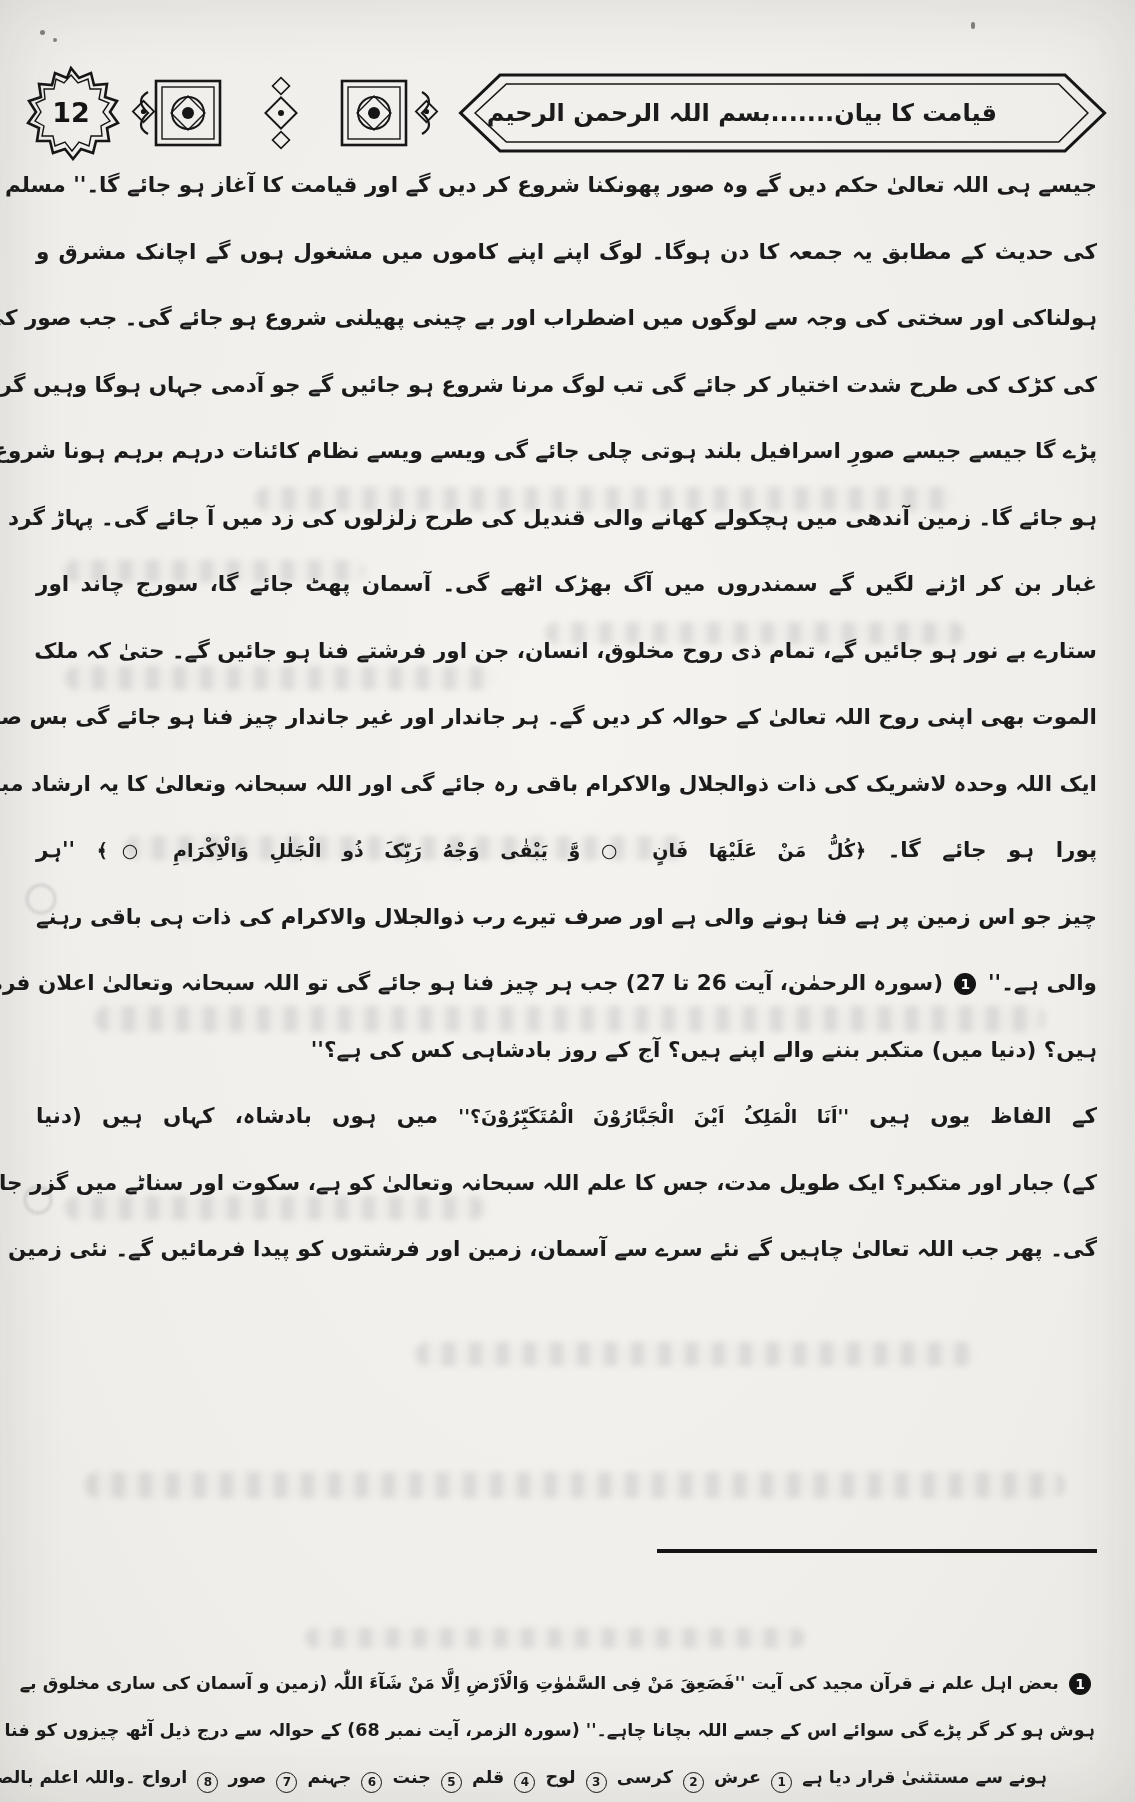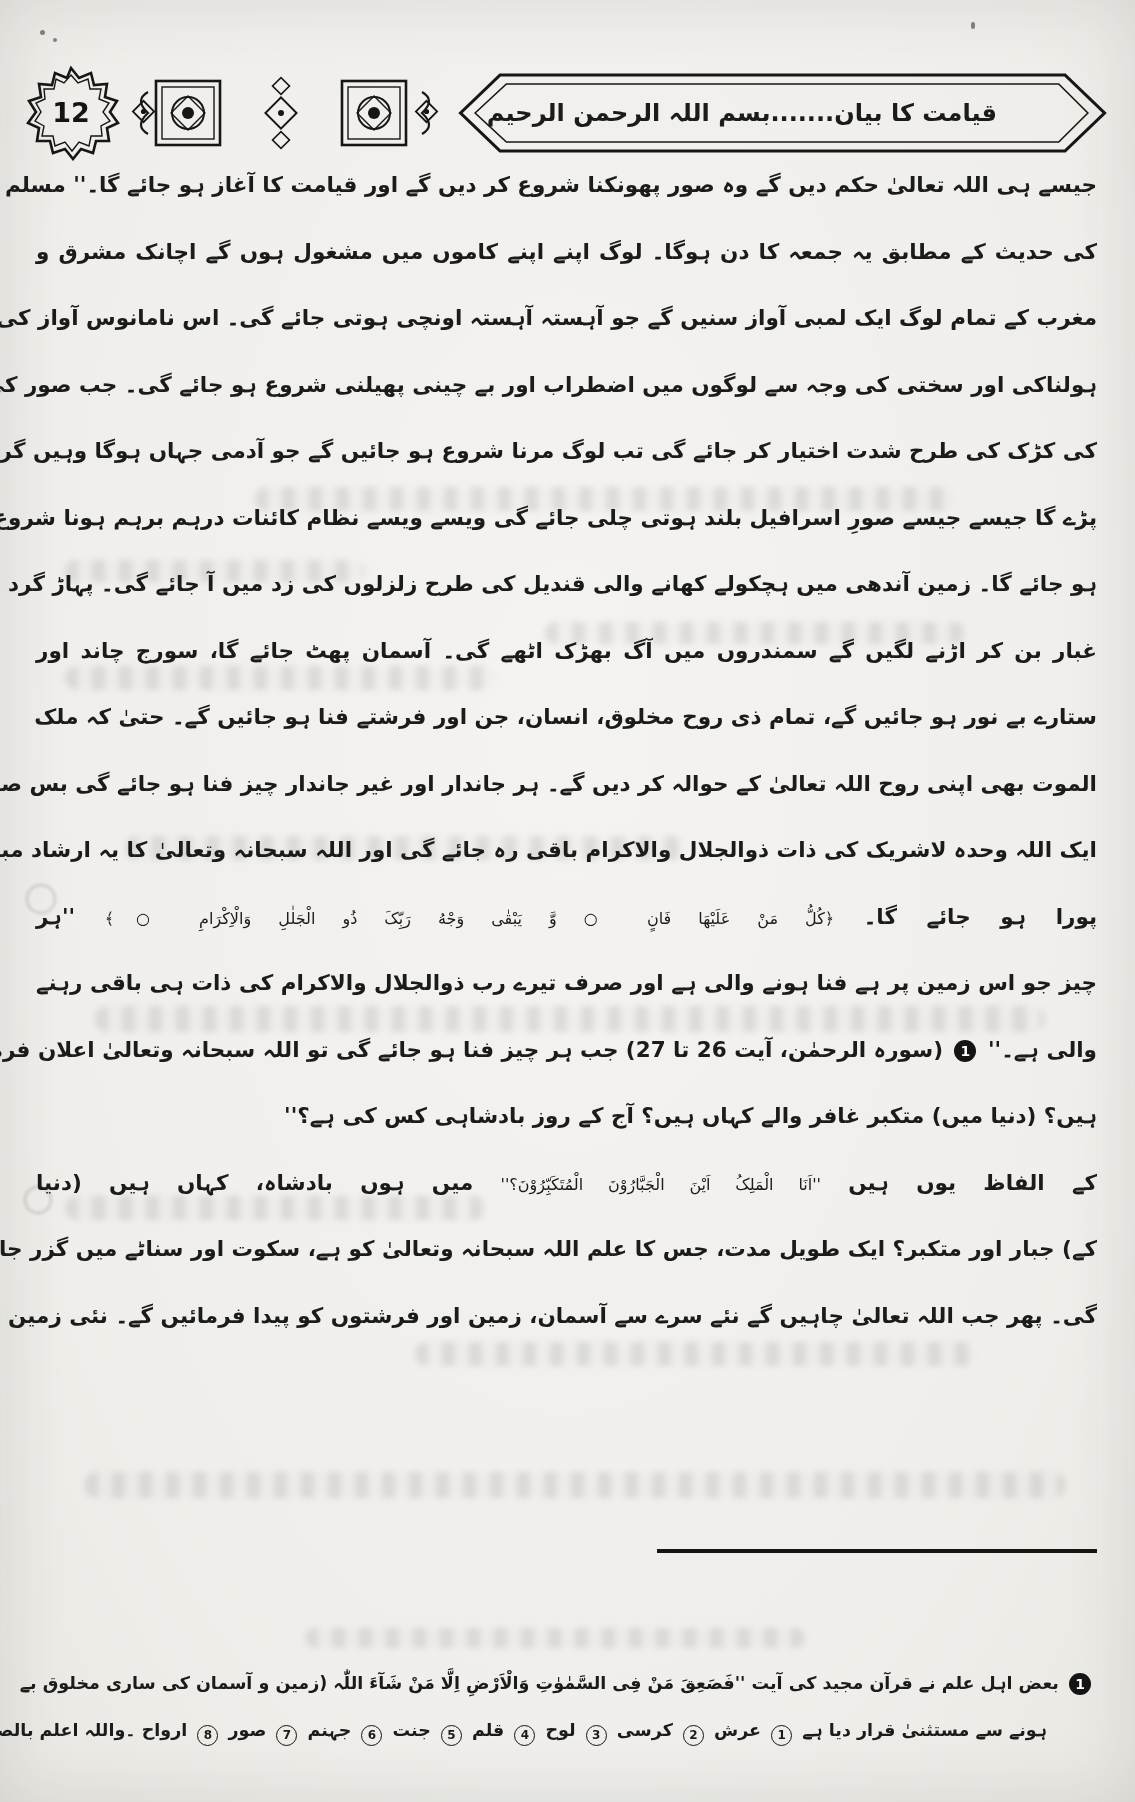--- a/index.html
+++ b/index.html
@@ -31,21 +31,21 @@
   
   .body-text{position:absolute;top:152px;right:38px;left:36px;}
   .ln{
     height:66.5px;line-height:66.5px;
     font-size:21.5px;font-weight:700;
     white-space:nowrap;
     text-align:justify;text-align-last:justify;
   }
   .ln.para-end{text-align-last:right;}
   .ln.indent{padding-right:34px;}
-  .qv{font-size:16px;font-weight:400;}
+  .qv{font-size:19px;font-weight:700;}
   .fnref{
     display:inline-block;width:22px;height:22px;line-height:22px;
     border-radius:50%;background:#141414;color:#fff;
     font-size:14px;font-weight:700;text-align:center;text-align-last:center;
     vertical-align:middle;margin:0 4px;
   }
   
   .fn-divider{
     position:absolute;top:1549px;right:38px;width:440px;height:0;
     border-top:4px solid #151515;
@@ -143,57 +143,57 @@
         <path d="M12,44 L50,6 H592 L630,44 L592,82 H50 Z" fill="none" stroke="#161616" stroke-width="3"></path>
         <path d="M26,44 L56,15 H586 L614,44 L586,73 H56 Z" fill="none" stroke="#161616" stroke-width="1.5"></path>
       </svg>
       <div class="banner-title">قیامت کا بیان.......بسم اللہ الرحمن الرحیم</div>
     </div>
   </div>
 
   <div class="body-text">
     <div class="ln">جیسے ہی اللہ تعالیٰ حکم دیں گے وہ صور پھونکنا شروع کر دیں گے اور قیامت کا آغاز ہو جائے گا۔'' مسلم شریف</div>
     <div class="ln">کی حدیث کے مطابق یہ جمعہ کا دن ہوگا۔ لوگ اپنے اپنے کاموں میں مشغول ہوں گے اچانک مشرق و</div>
-    <div class="ln">مغرب کے تمام لوگ ایک لمبی آواز سنیں گے جو آہستہ آہستہ اونچی ہوتی جائے گی۔ اس نامانوس آواز کی</div>
     <div class="ln">ہولناکی اور سختی کی وجہ سے لوگوں میں اضطراب اور بے چینی پھیلنی شروع ہو جائے گی۔ جب صور کی آواز بجلی</div>
     <div class="ln">کی کڑک کی طرح شدت اختیار کر جائے گی تب لوگ مرنا شروع ہو جائیں گے جو آدمی جہاں ہوگا وہیں گر</div>
     <div class="ln">پڑے گا جیسے جیسے صورِ اسرافیل بلند ہوتی چلی جائے گی ویسے ویسے نظام کائنات درہم برہم ہونا شروع</div>
     <div class="ln">ہو جائے گا۔ زمین آندھی میں ہچکولے کھانے والی قندیل کی طرح زلزلوں کی زد میں آ جائے گی۔ پہاڑ گرد و</div>
     <div class="ln">غبار بن کر اڑنے لگیں گے سمندروں میں آگ بھڑک اٹھے گی۔ آسمان پھٹ جائے گا، سورج چاند اور</div>
     <div class="ln">ستارے بے نور ہو جائیں گے، تمام ذی روح مخلوق، انسان، جن اور فرشتے فنا ہو جائیں گے۔ حتیٰ کہ ملک</div>
     <div class="ln">الموت بھی اپنی روح اللہ تعالیٰ کے حوالہ کر دیں گے۔ ہر جاندار اور غیر جاندار چیز فنا ہو جائے گی بس صرف</div>
     <div class="ln">ایک اللہ وحدہ لاشریک کی ذات ذوالجلال والاکرام باقی رہ جائے گی اور اللہ سبحانہ وتعالیٰ کا یہ ارشاد مبارک</div>
     <div class="ln">
       <span>پورا ہو جائے گا۔</span>
       <span class="qv">﴿کُلُّ مَنْ عَلَیْهَا فَانٍ ○ وَّ یَبْقٰی وَجْهُ رَبِّکَ ذُو الْجَلٰلِ وَالْاِکْرَامِ ○﴾</span>
       <span>''ہر</span>
     </div>
     <div class="ln">چیز جو اس زمین پر ہے فنا ہونے والی ہے اور صرف تیرے رب ذوالجلال والاکرام کی ذات ہی باقی رہنے</div>
     <div class="ln">
       <span>والی ہے۔''</span>
       <span class="fnref">1</span>
       <span>(سورہ الرحمٰن، آیت 26 تا 27) جب ہر چیز فنا ہو جائے گی تو اللہ سبحانہ وتعالیٰ اعلان فرمائیں گے</span>
     </div>
-    <div class="ln para-end">ہیں؟ (دنیا میں) متکبر غافر والے کہاں ہیں؟ آج کے روز بادشاہی کس کی ہے؟''</div>
+    <div class="ln para-end">ہیں؟ (دنیا میں) متکبر بننے والے اپنے ہیں؟ آج کے روز بادشاہی کس کی ہے؟''</div>
     <div class="ln">
       <span>کے الفاظ یوں ہیں</span>
       <span class="qv">''اَنَا الْمَلِکُ اَیْنَ الْجَبَّارُوْنَ الْمُتَکَبِّرُوْنَ؟''</span>
       <span>میں ہوں بادشاہ، کہاں ہیں (دنیا</span>
     </div>
     <div class="ln">کے) جبار اور متکبر؟ ایک طویل مدت، جس کا علم اللہ سبحانہ وتعالیٰ کو ہے، سکوت اور سناٹے میں گزر جائے</div>
     <div class="ln">گی۔ پھر جب اللہ تعالیٰ چاہیں گے نئے سرے سے آسمان، زمین اور فرشتوں کو پیدا فرمائیں گے۔ نئی زمین</div>
   </div>
 
   <div class="fn-divider"></div>
 
   <div class="footnote">
     <div class="fn-ln">
       <span class="fnref">1</span>
       <span>بعض اہل علم نے قرآن مجید کی آیت ''فَصَعِقَ مَنْ فِی السَّمٰوٰتِ وَالْاَرْضِ اِلَّا مَنْ شَآءَ اللّٰہ (زمین و آسمان کی ساری مخلوق بے</span>
     </div>
+    <div class="fn-ln">ہوش ہو کر گر پڑے گی سوائے اس کے جسے اللہ بچانا چاہے۔'' (سورہ الزمر، آیت نمبر 68) کے حوالہ سے درج ذیل آٹھ چیزوں کو فنا</div>
     <div class="fn-ln last">
       <span>ہونے سے مستثنیٰ قرار دیا ہے</span>
       <span class="circ">1</span>
       <span>عرش</span>
       <span class="circ">2</span>
       <span>کرسی</span>
       <span class="circ">3</span>
       <span>لوح</span>
       <span class="circ">4</span>
       <span>قلم</span>

